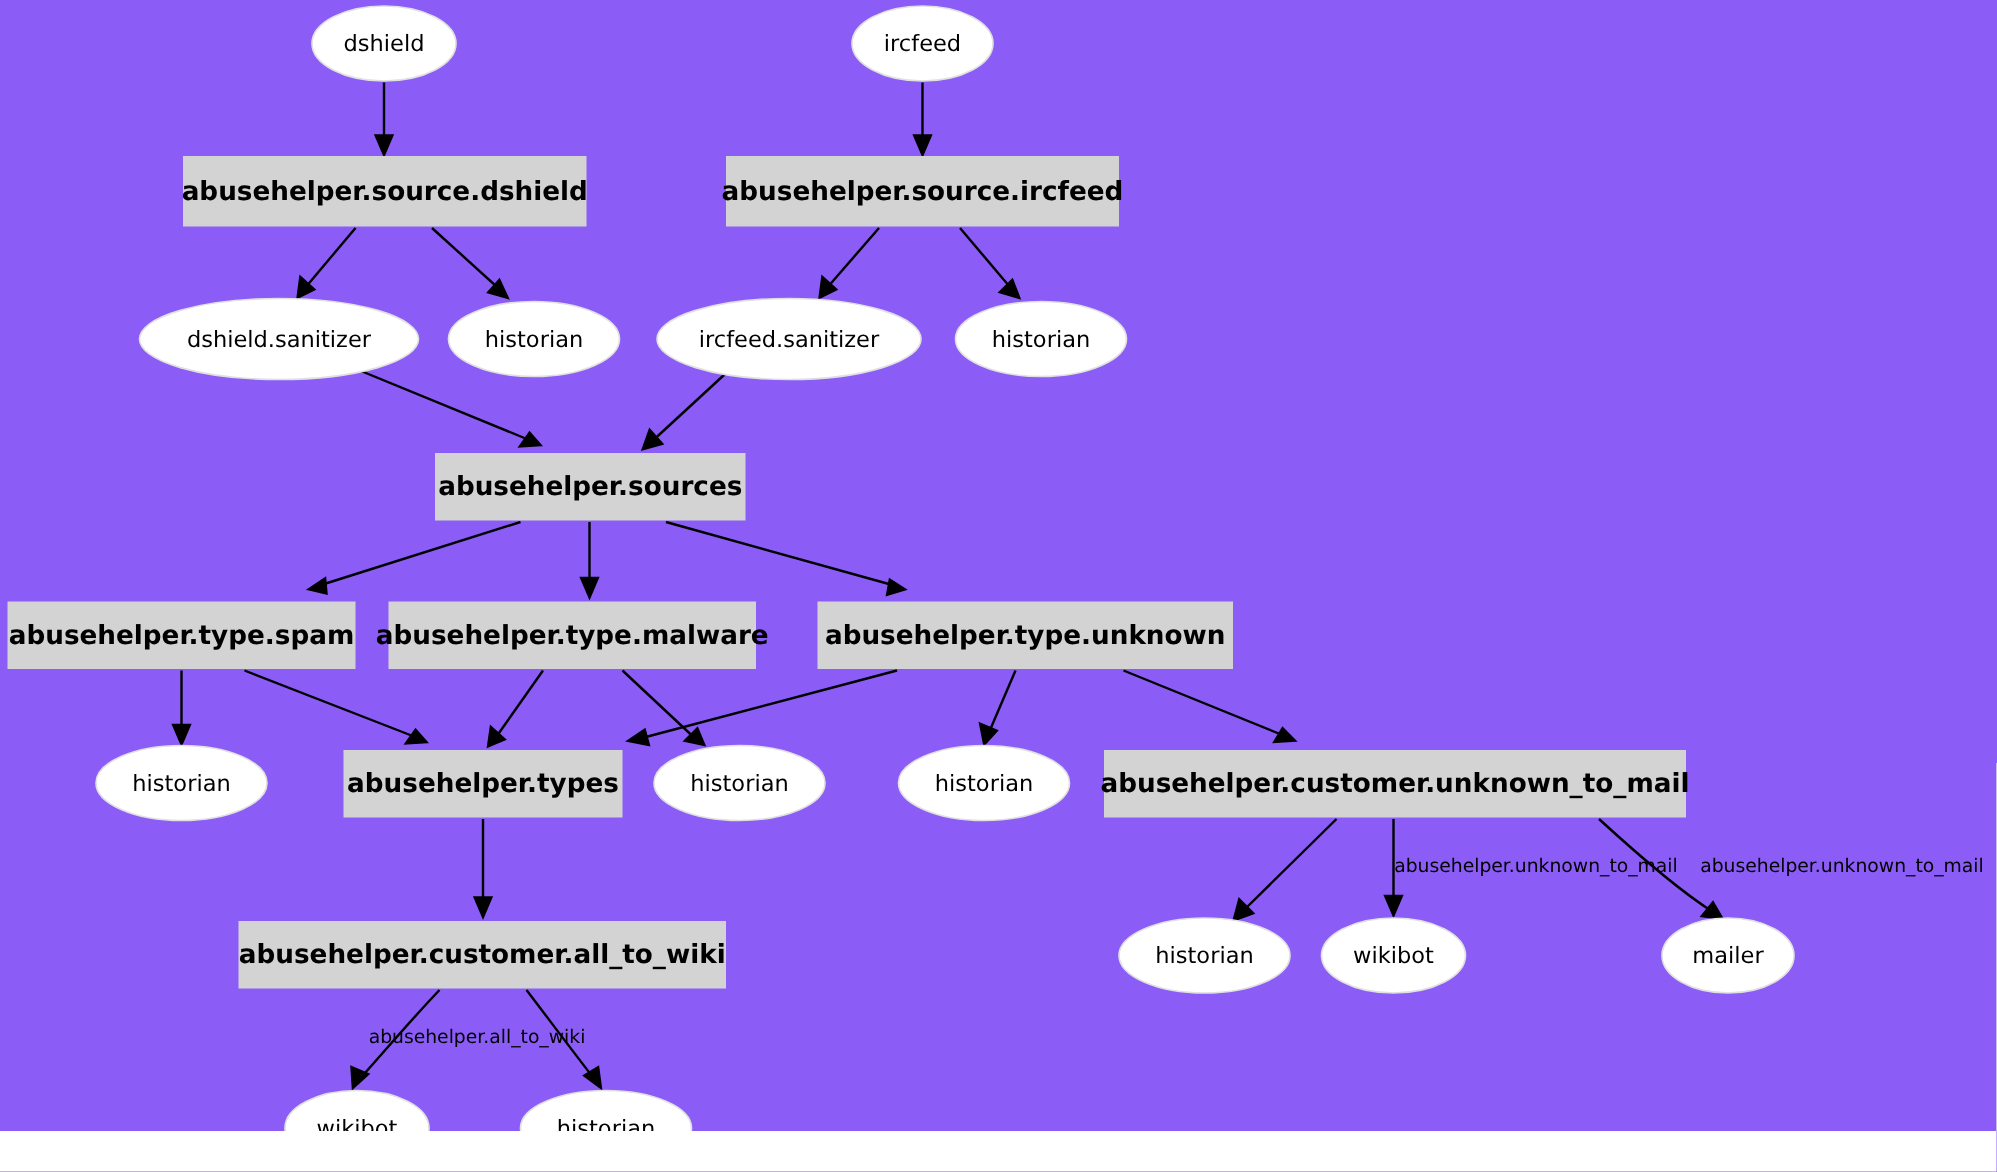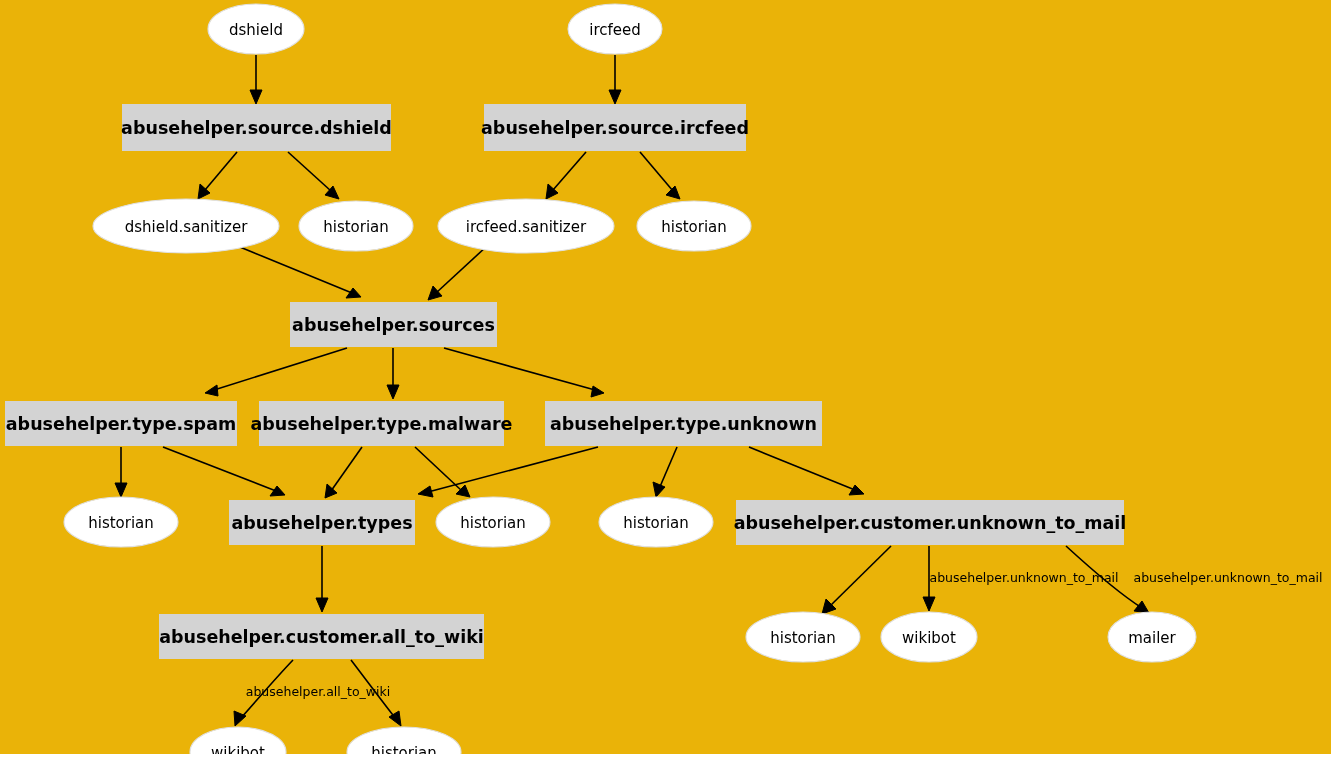--- a/index.html
+++ b/index.html
@@ -4,21 +4,21 @@
 <style>
   html, body {
     margin: 0;
     padding: 0;
     background: #ffffff;
   }
   #canvas {
     position: relative;
     width: 1331px;
     height: 754px;
-    background: #eab308;
+    background: #8b5cf6;
     overflow: hidden;
     font-family: "DejaVu Sans", "Liberation Sans", sans-serif;
   }
   svg#graph {
     position: absolute;
     left: 0;
     top: 0;
     width: 1331px;
     height: 781px;
     display: block;

